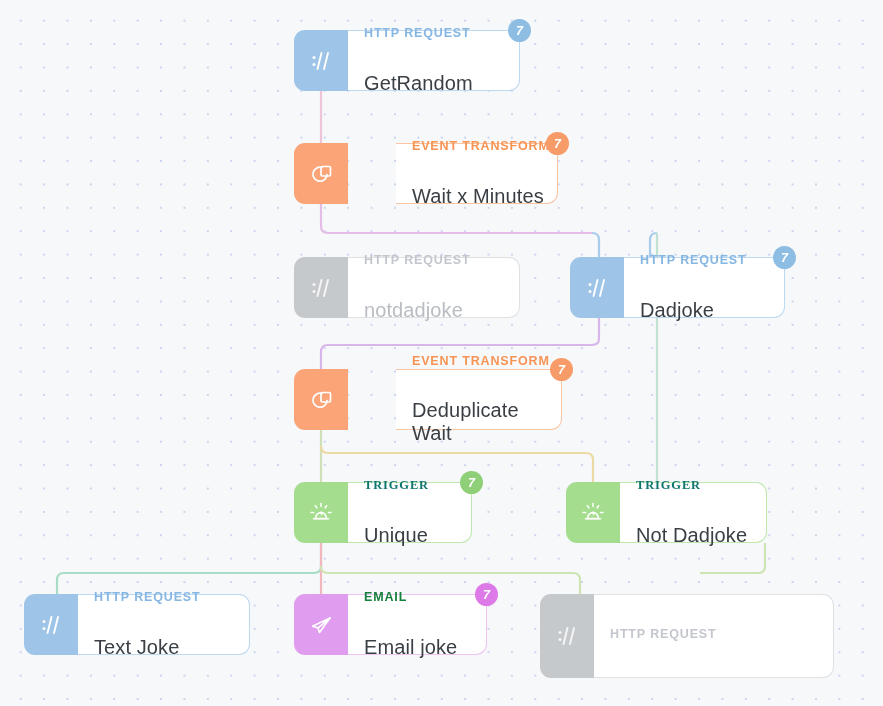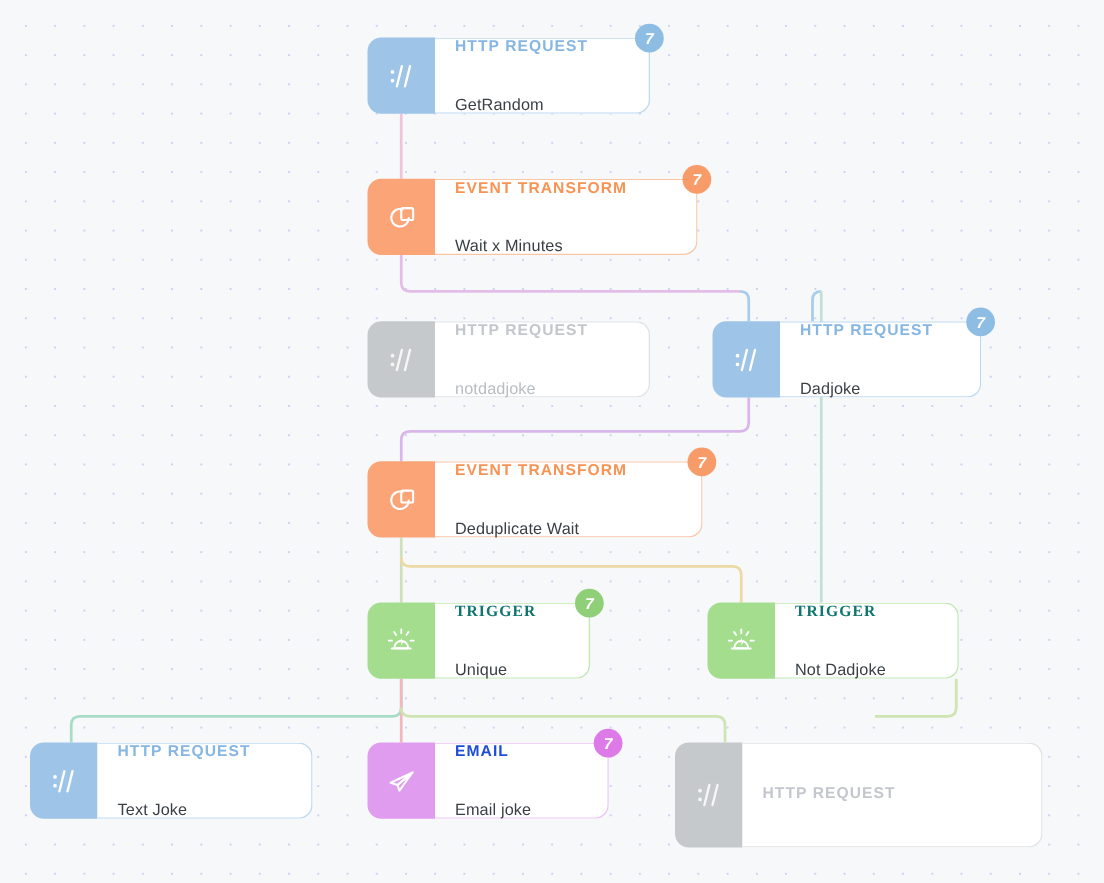--- a/index.html
+++ b/index.html
@@ -43,44 +43,44 @@
     gap:28px;
   }
   .kind{
     font-size:12.5px;
     font-weight:bold;
     letter-spacing:0.85px;
     line-height:1.15;
     margin-bottom:3px;
   }
   .title{
-    font-size:13px;
+    font-size:20px;
     color:#3a3f45;
     line-height:1.16;
     letter-spacing:0.1px;
   }
   .node.muted .title{color:#b9bdc3;}
   .node.muted .kind{color:#c3c7cd;}
 
   
   .http  .icon-pane{background:#9ec4e8;}
   .http  .body{border-color:#bcd9f2;}
   .http  .kind{color:#86b6e2;}
 
   .evt   .icon-pane{background:#fba477;}
-  .evt   .body{border-color:#fbc5a4;}
+  .evt   .body{border-color:#fbc5a4;margin-left:48px;}
   .evt   .kind{color:#f79455;}
 
   .trg   .icon-pane{background:#a4dd8d;}
   .trg   .body{border-color:#bfe8ae;}
   .trg   .kind{color:#0f766e;font-family:Liberation Serif, serif;}
 
   .eml   .icon-pane{background:#e09cee;}
   .eml   .body{border-color:#eec2f5;}
-  .eml   .kind{color:#1d4ed8;}
+  .eml   .kind{color:#15803d;}
 
   .dis   .icon-pane{background:#c6c9cc;}
   .dis   .body{border-color:#dfe2e5;}
 
   .badge{
     position:absolute;
     width:23px;height:23px;
     border-radius:50%;
     color:#ffffff;
     font-size:12.5px;

